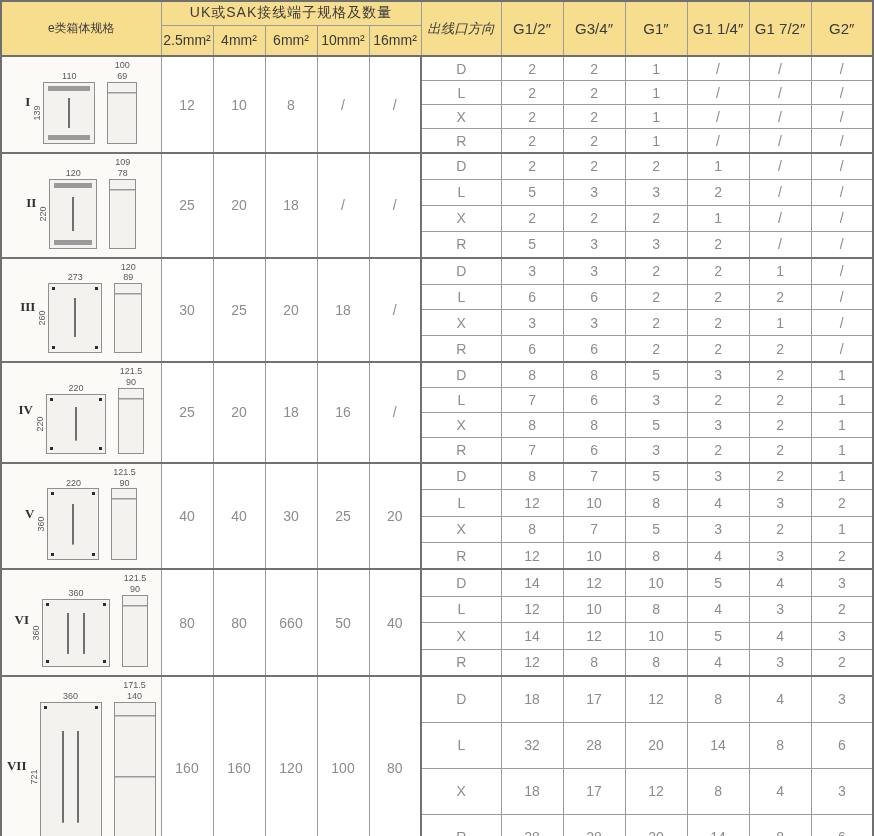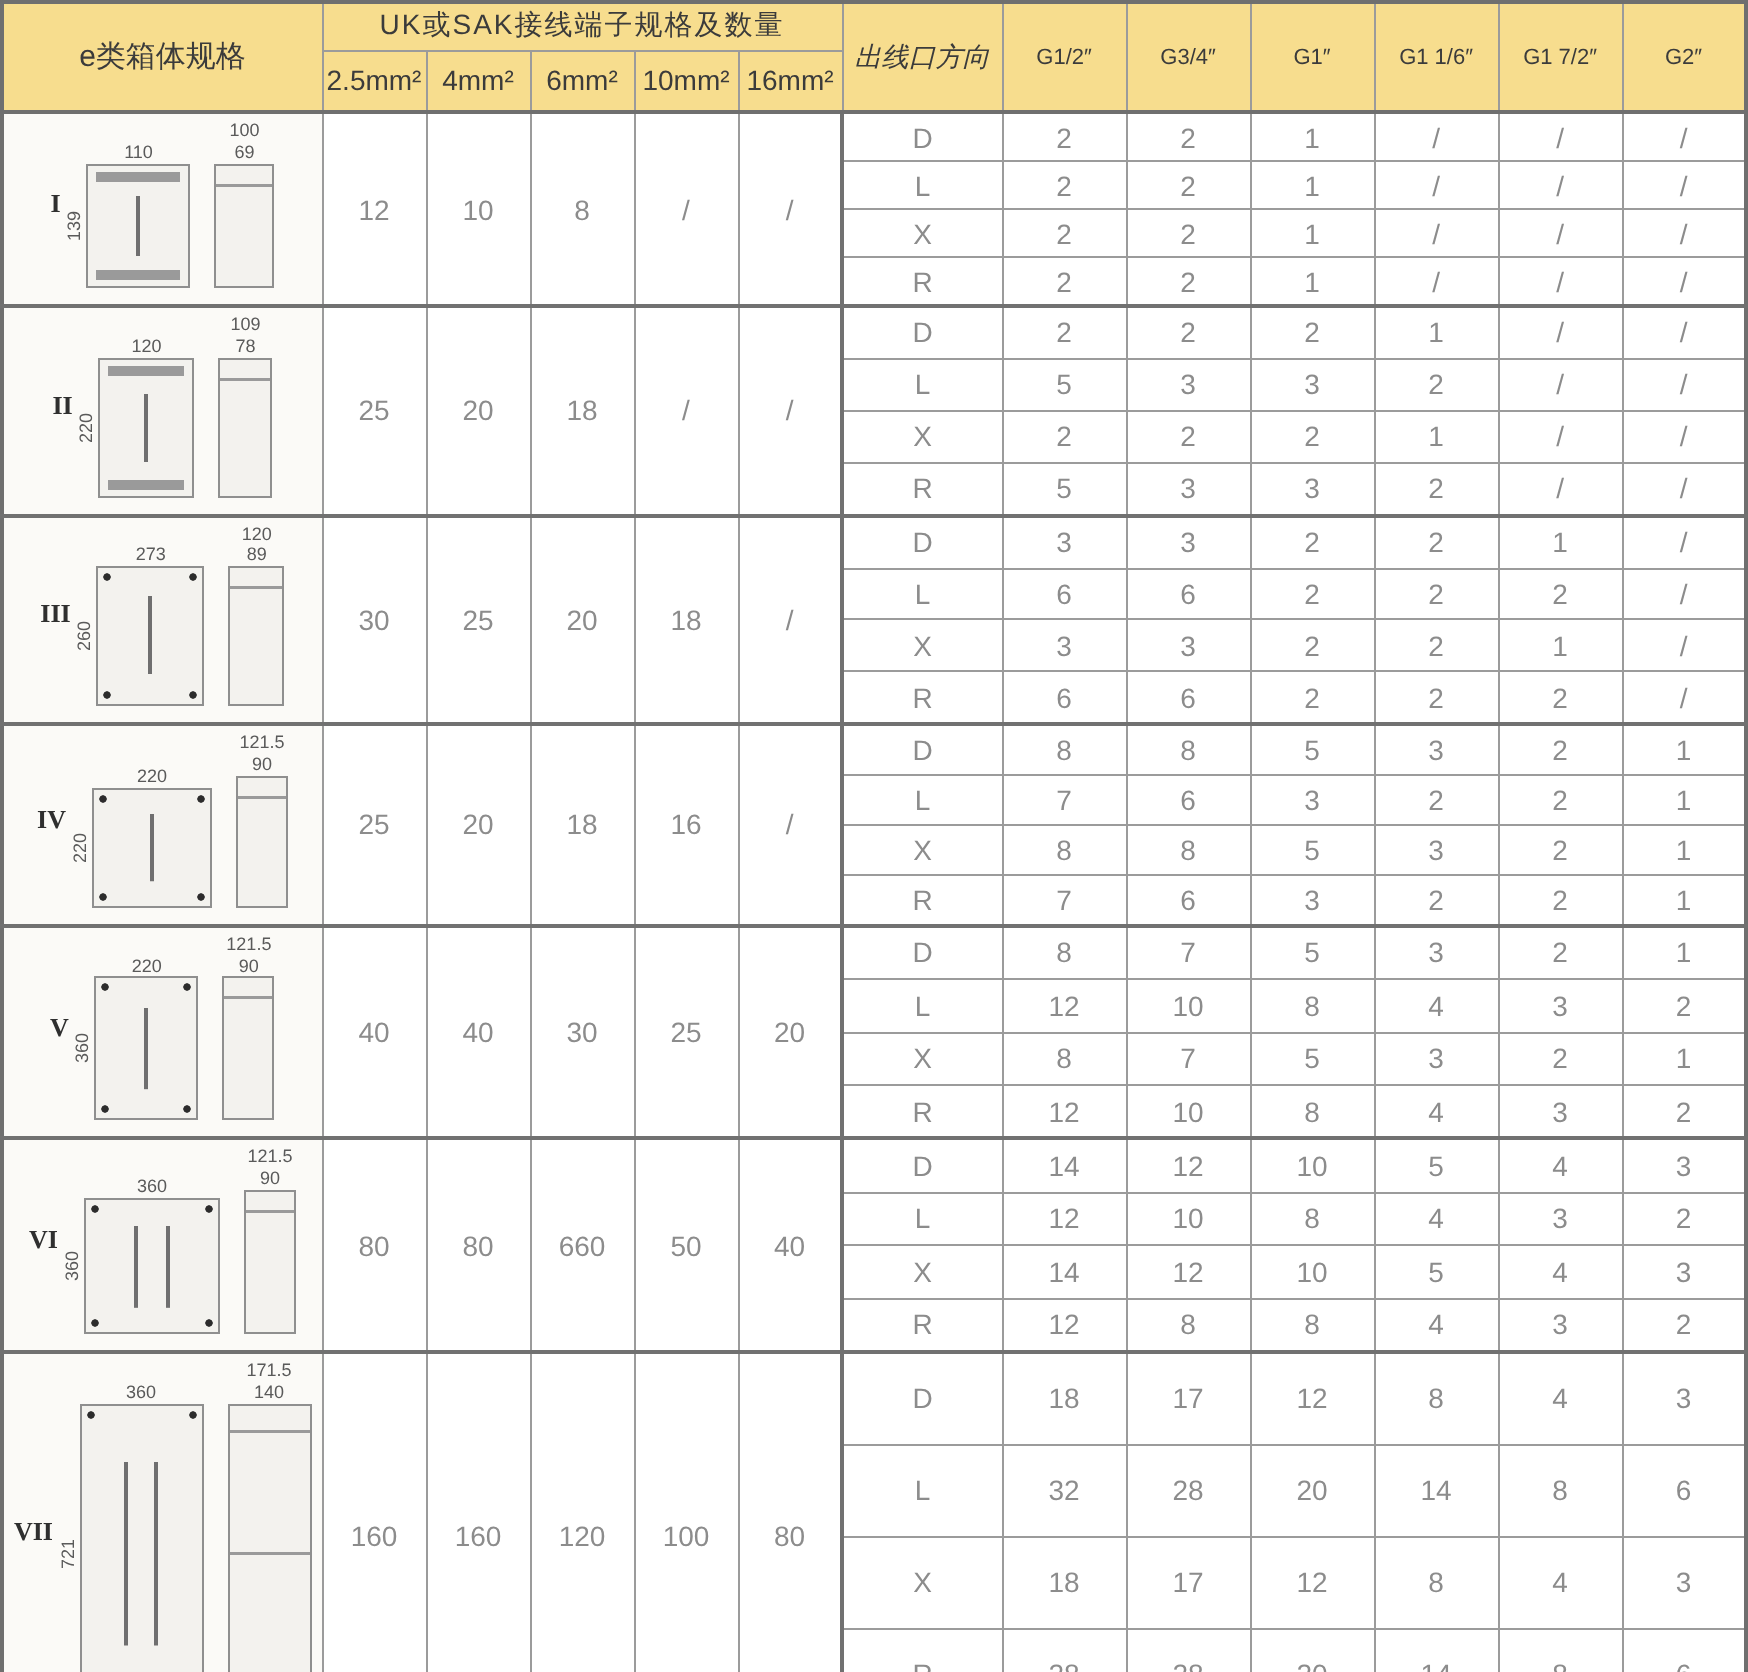--- a/index.html
+++ b/index.html
@@ -6,25 +6,25 @@
   body { width:874px; font-family:"Liberation Sans","DejaVu Sans",sans-serif; }
 
   table { border-collapse:collapse; table-layout:fixed; width:874px; border:2px solid #6f6f6f; }
   col.c-spec { width:160px; } col.c-term { width:52px; } col.c-dir { width:80px; } col.c-g { width:62px; }
 
   th,td { border:1px solid #9b9b9b; padding:0; text-align:center; vertical-align:middle; overflow:hidden; }
 
   thead th { background:#f7dd8e; color:#3b3b3b; font-weight:normal; }
   thead tr.hr1 { height:24px; }
   thead tr.hr2 { height:31px; }
-  th.spec-h { font-size:15px; }
+  th.spec-h { font-size:12px; }
   th.term-h { font-size:14px; letter-spacing:1px;text-align:center; }
   th.size-h { font-size:14px; }
   th.dir-h  { font-size:13.5px;font-style:italic; }
-  th.g-h    { font-size:11px; }
+  th.g-h    { font-size:15px; }
   thead tr.hr2 th, thead th[rowspan] { border-bottom:2px solid #6f6f6f; }
 
   tbody td { height:23px; font-size:14px; color:#8c8c8c; background:#ffffff; }
   tbody tr.r7 td { height:45px; }
   tbody tr.gs td { border-top:2px solid #717171; }
   td.d { border-left:2px solid #717171; }
   td.t { font-size:14px; }
 
   td.dcell { background:#fbfaf7; }
   .draw { display:flex; align-items:flex-end; justify-content:center; gap:12px; padding:3px 2px 8px 2px; }
@@ -75,21 +75,21 @@
       <col class="c-g">
 </colgroup>
 <thead>
   <tr class="hr1">
     <th class="spec-h" rowspan="2">e类箱体规格</th>
     <th class="term-h" colspan="5">UK或SAK接线端子规格及数量</th>
     <th class="dir-h" rowspan="2">出线口方向</th>
     <th class="g-h" rowspan="2">G1/2″</th>
     <th class="g-h" rowspan="2">G3/4″</th>
     <th class="g-h" rowspan="2">G1″</th>
-    <th class="g-h" rowspan="2">G1 1/6″</th>
+    <th class="g-h" rowspan="2">G1 1/4″</th>
     <th class="g-h" rowspan="2">G1 7/2″</th>
     <th class="g-h" rowspan="2">G2″</th>
   </tr>
   <tr class="hr2">
     <th class="size-h">2.5mm²</th>
     <th class="size-h">4mm²</th>
     <th class="size-h">6mm²</th>
     <th class="size-h">10mm²</th>
     <th class="size-h">16mm²</th>
   </tr>

